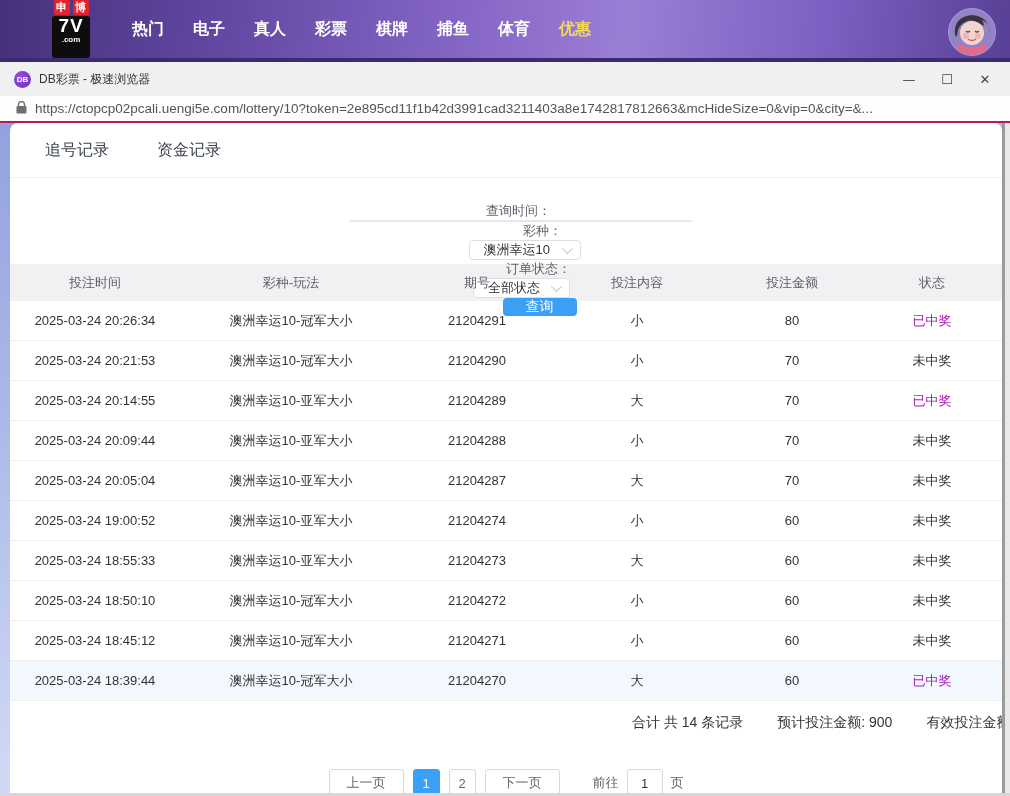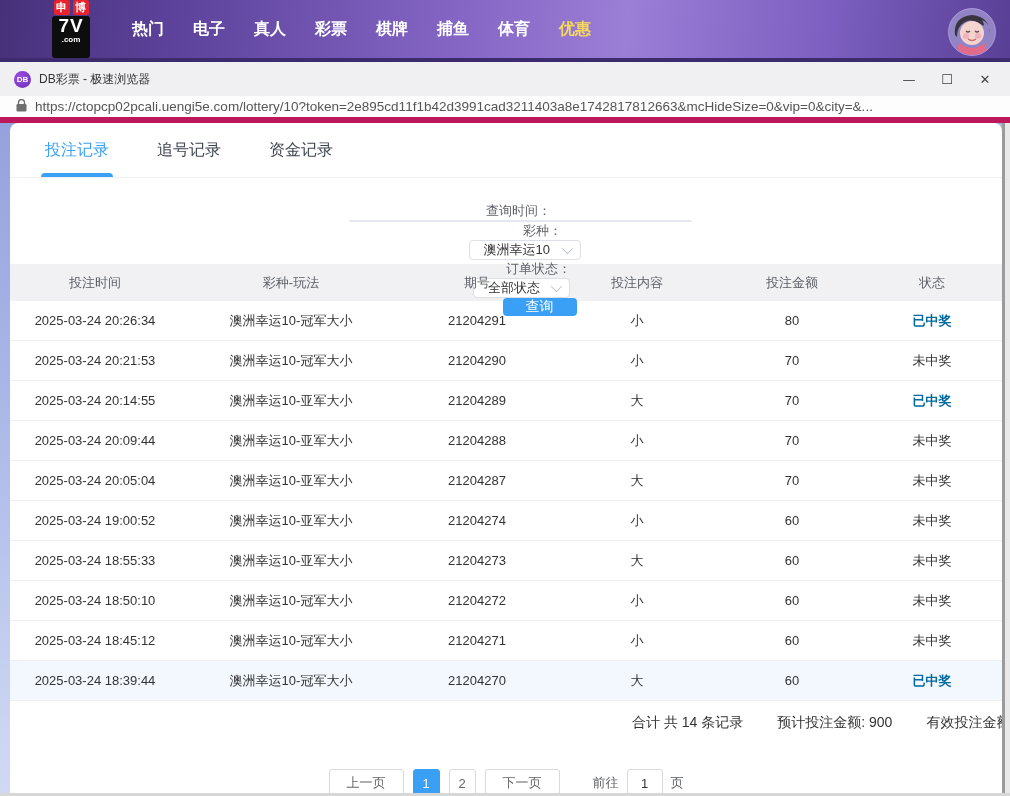--- a/index.html
+++ b/index.html
@@ -27,21 +27,21 @@
   .titlebar { height:34px; background:#f0eff1; display:flex; align-items:center; position:relative; }
   .app-icon { width:17px; height:17px; border-radius:50%; margin-left:14px;
     background:radial-gradient(circle at 35% 35%,#9a4fe0,#6d2bb8); color:#fff; font-size:8px; font-weight:bold;
     display:flex; align-items:center; justify-content:center; }
   .win-title { margin-left:8px; font-size:12px; color:#333; }
   .win-controls { position:absolute; right:6px; top:0; height:34px; display:flex; }
   .win-btn { width:38px; height:34px; display:flex; align-items:center; justify-content:center;
     font-size:13px; color:#444; cursor:pointer; font-family:"DejaVu Sans",sans-serif; }
 
   
-  .urlbar { height:27px; background:#fdfdfd; border-bottom:6px solid #be185d; display:flex; align-items:center; }
+  .urlbar { height:27px; background:#fdfdfd; border-bottom:2px solid #be185d; display:flex; align-items:center; }
   .lock { margin-left:16px; margin-right:8px; display:inline-block; }
   .url-text { font-size:13.5px; color:#555; white-space:nowrap; overflow:hidden; }
 
   
   .content { position:relative; height:673px;
     background:linear-gradient(165deg,#93a2dd 0%,#aab8e8 30%,#ccd5f2 65%,#e3e8f8 100%); }
   .scrollstrip { position:absolute; right:0; top:0; bottom:0; width:8px; background:#e9e9e9;
     border-left:3px solid #9b9b9b; }
   .panel { position:absolute; left:10px; right:8px; top:0; bottom:0; background:#fff;
     border-radius:8px 8px 0 0; overflow:hidden; }
@@ -71,21 +71,21 @@
     border:none; border-radius:4px; cursor:pointer; }
 
   
   .table { margin-top:26px; }
   .thead { display:flex; height:37px; align-items:center; background:#f1f1f4; font-size:13px; color:#5c6066; }
   .trow { display:flex; height:40px; align-items:center; font-size:13px; color:#333;
     border-bottom:1px solid #efeff2; }
   .trow.hl { background:#f2f8fe; }
   .cell { text-align:center; }
   .c1{width:170px;} .c2{width:222px;} .c3{width:150px;} .c4{width:170px;} .c5{width:140px;} .c6{width:140px;}
-  .won { color:#0369a1;font-weight:bold; }
+  .won { color:#a21caf; }
 
   
   .summary { position:relative; height:38px; margin-top:3px; }
   .summary-line { position:absolute; left:622px; top:10px; display:flex; gap:34px; white-space:nowrap;
     font-size:14px; color:#333; }
 
   
   .pagination { display:flex; justify-content:center; align-items:flex-start; margin-top:27px; gap:9px; }
   .pg-btn { height:28px; padding:0 17px; border:1px solid #d9d9d9; border-radius:3px; background:#fff;
     font-size:13px; color:#666; display:flex; align-items:center; cursor:pointer; }
@@ -151,21 +151,20 @@
         <path d="M2.5 5 V3.5 a3 3 0 0 1 6 0 V5" fill="none" stroke="#6f6f6f" stroke-width="1.4"></path>
       </svg>
   </span>
   <span class="url-text">https://ctopcp02pcali.uengi5e.com/lottery/10?token=2e895cd11f1b42d3991cad3211403a8e1742817812663&amp;mcHideSize=0&amp;vip=0&amp;city=&amp;...</span>
 </div>
 
 <div class="content">
   <div class="panel">
 
     <div class="tabs">
-      <div class="tab active">投注记录</div>
       <div class="tab">追号记录</div>
       <div class="tab">资金记录</div>
     </div>
 
     <div class="filters">
       <span class="flabel">查询时间：</span>
       <div class="btn-group">
         <div class="bg-btn active">今天</div>
         <div class="bg-btn">昨天</div>
         <div class="bg-btn">前天</div>

